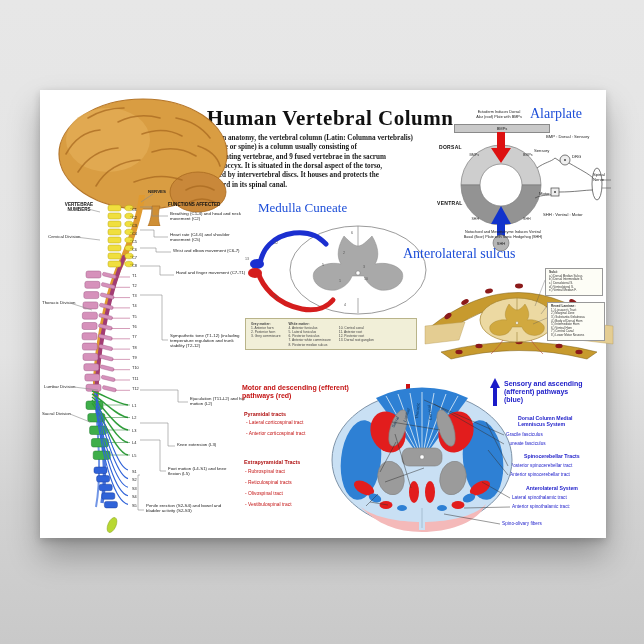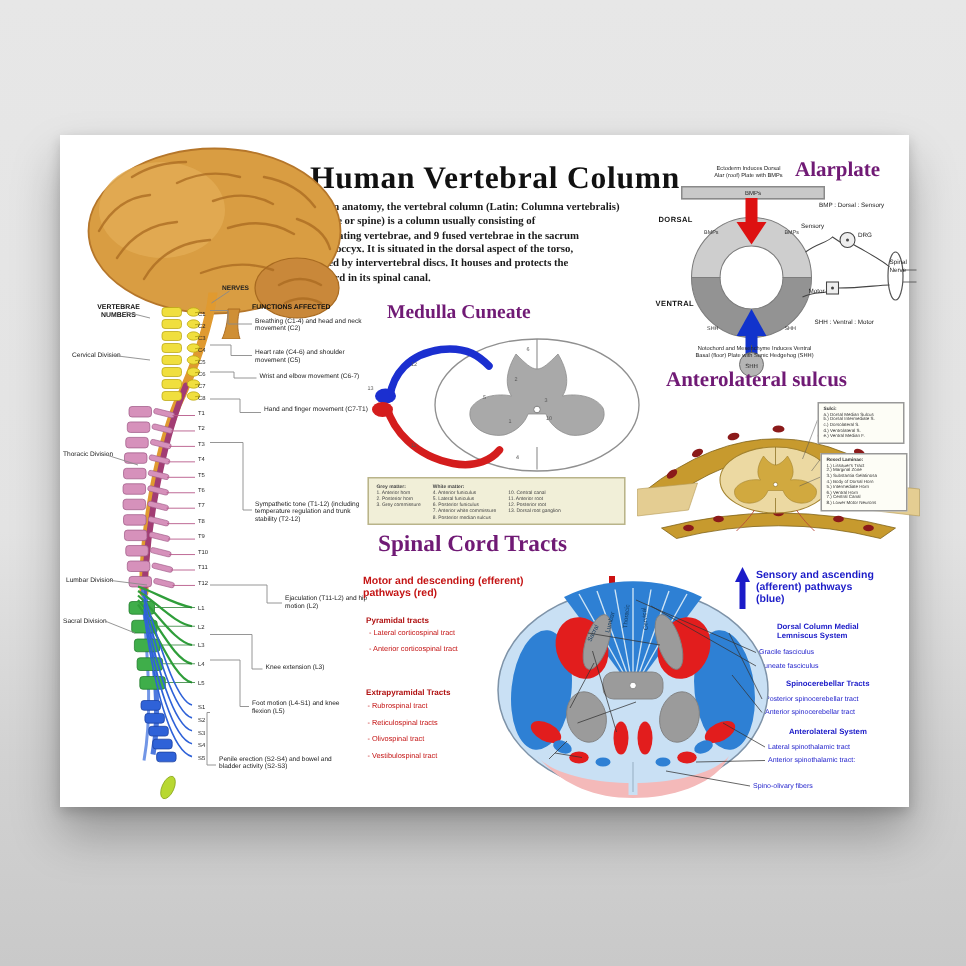--- a/index.html
+++ b/index.html
@@ -12,21 +12,21 @@
   .abs{position:absolute;}
   #stage{position:relative;width:644px;height:464px;}
   #poster{
     position:absolute;left:40px;top:90px;width:566px;height:448px;
     background:#ffffff;
     box-shadow:0 18px 30px rgba(0,0,0,.28),0 3px 8px rgba(0,0,0,.18);
   }
   .serif{font-family:"Liberation Serif",serif;}
   .title{font-size:21px;font-weight:bold;letter-spacing:.5px;color:#111;text-align:center;}
   .intro div{font-size:7.2px;font-weight:bold;line-height:1.3;color:#1a1a1a;}
-  .h2{font-weight:bold;color:#701a75;text-align:right;}
+  .h2{font-weight:normal;color:#1d4ed8;text-align:right;}
   .tiny{font-size:4.4px;color:#222;line-height:1.15;}
   .tinyb{font-size:4.6px;font-weight:bold;color:#111;}
   .redhead{font-size:7px;font-weight:bold;color:#c41414;line-height:1.15;}
   .bluehead{font-size:7px;font-weight:bold;color:#1b1bc8;line-height:1.15;}
   .redsub{font-size:5.4px;font-weight:bold;color:#b01212;}
   .bluesub{font-size:5.2px;font-weight:bold;color:#1b1bc8;line-height:1.1;}
   .reditem{font-size:4.9px;color:#c41414;}
   .blueitem{font-size:4.7px;color:#2424cc;}
   .legendbox{
     background:#f1efd8;border:.5px solid #b9b48a;display:flex;gap:8px;padding:3px 5px;box-sizing:border-box;
@@ -330,21 +330,21 @@
     <div>Spinal</div>
     <div>Nerve</div>
   </div>
   <div class="abs albl" style="left:499px;top:101px;">Motor</div>
   <div class="abs albl" style="left:503px;top:122px;">SHH : Ventral : Motor</div>
   <div class="abs capt" style="left:404px;top:140px;width:118px;">
     <div>Notochord and Mesenchyme Induces Ventral</div>
     <div>Basal (floor) Plate with Sonic Hedgehog (SHH)</div>
   </div>
 
-  <div class="abs serif h2" style="left:404px;top:156px;font-size:14px;">Anterolateral sulcus</div>
+  <div class="abs serif h2" style="left:363px;top:156px;font-size:14px;">Anterolateral sulcus</div>
 
   <svg class="abs" style="left:383px;top:176px;" width="192" height="96" viewBox="0 0 192 96">
     <path d="M6,62 Q96,-10 186,64 L170,68 Q96,10 22,68 Z" fill="#c79a2e" stroke="#7a5c12" stroke-width="0.5"></path>
     <g fill="#8b1a1a">
       <ellipse cx="42" cy="36" rx="4" ry="2.4" transform="rotate(-28 42 36)"></ellipse>
       <ellipse cx="66" cy="25" rx="4" ry="2.4" transform="rotate(-14 66 25)"></ellipse>
       <ellipse cx="96" cy="20" rx="4" ry="2.4"></ellipse>
       <ellipse cx="126" cy="25" rx="4" ry="2.4" transform="rotate(14 126 25)"></ellipse>
       <ellipse cx="150" cy="36" rx="4" ry="2.4" transform="rotate(28 150 36)"></ellipse>
       <ellipse cx="25" cy="50" rx="4" ry="2.4" transform="rotate(-38 25 50)"></ellipse>
@@ -392,21 +392,20 @@
           <div>2.) Marginal Zone</div>
           <div>3.) Substantia Gelatinosa</div>
           <div>4.) Body of Dorsal Horn</div>
           <div>5.) Intermediate Horn</div>
           <div>6.) Ventral Horn</div>
           <div>7.) Central Canal</div>
           <div>8.) Lower Motor Neurons</div>
         </div>
   </div>
 
-  <div class="abs serif h2" style="left:212px;top:264px;font-size:15.5px;">Spinal Cord Tracts</div>
 
   <div class="abs redhead" style="left:202px;top:294px;width:150px;">
     <div>Motor and descending (efferent)</div>
     <div>pathways   (red)</div>
   </div>
   <svg class="abs" style="left:362px;top:294px;" width="12" height="24" viewBox="0 0 12 24">
     <rect x="4" y="0" width="4" height="15" fill="#cc1111"></rect>
         <polygon points="0,14 12,14 6,24" fill="#cc1111"></polygon>
   </svg>
 

